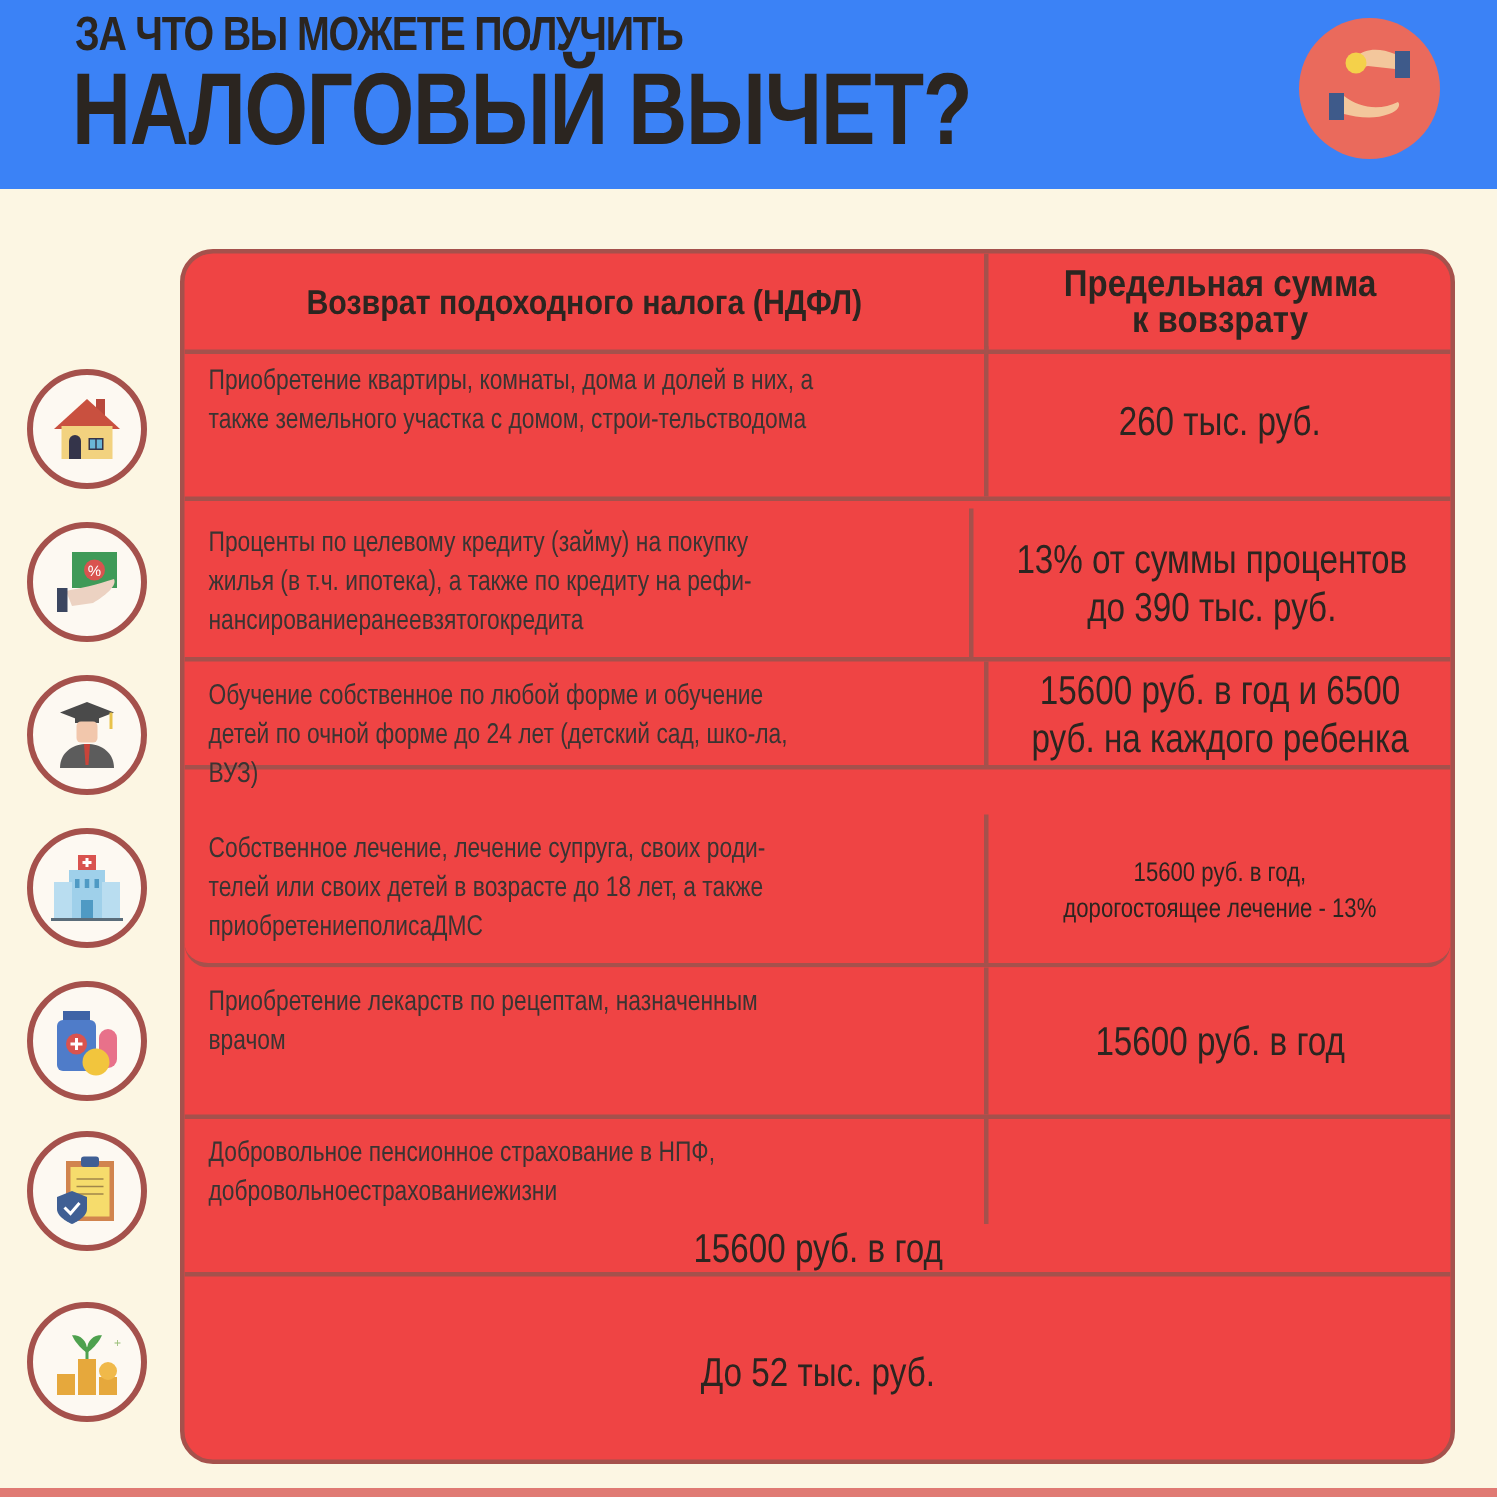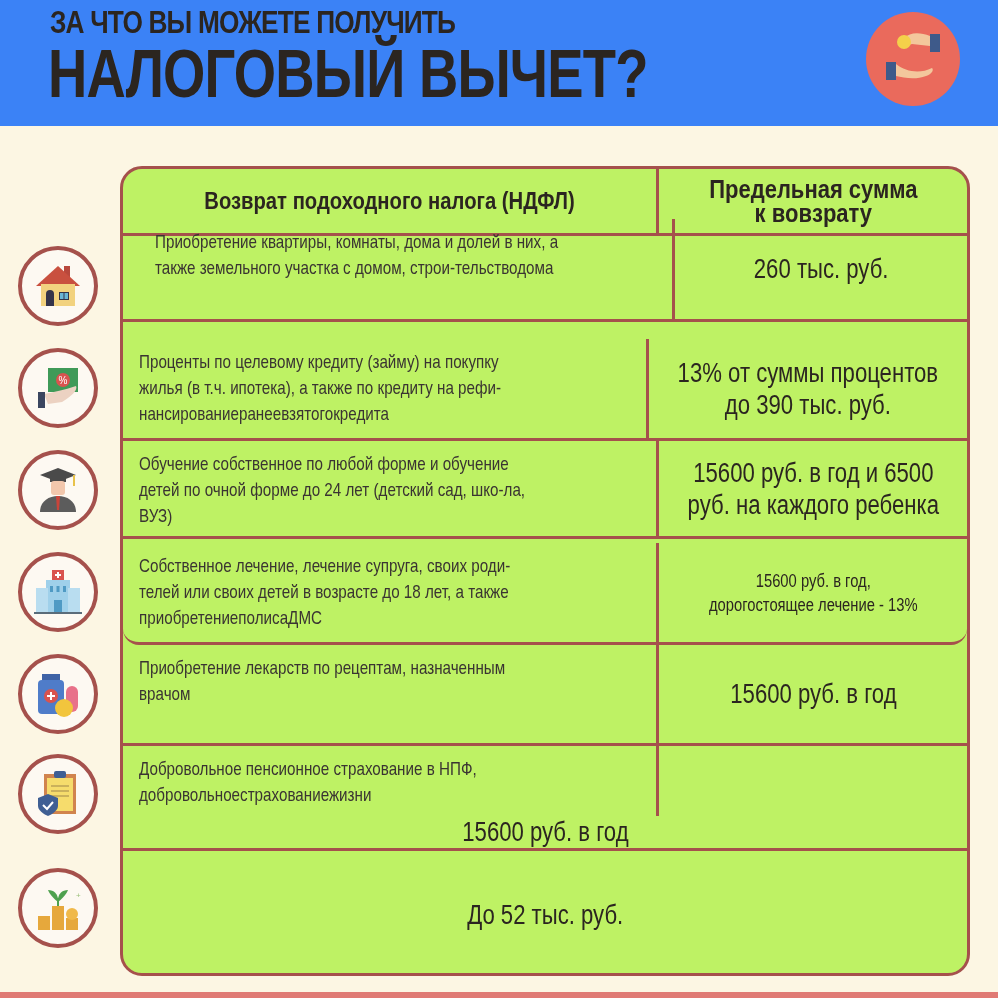--- a/index.html
+++ b/index.html
@@ -26,21 +26,21 @@
     font-weight: bold; font-size: 68px; letter-spacing: -1px;
     color: #2b2520; transform: scaleX(0.80); transform-origin: left top;
     white-space: nowrap; line-height: 1.1;
   }
   .banner-icon {
     position: absolute; left: 866px; top: 12px; width: 94px; height: 94px;
     border-radius: 50%; background: #ea6a5c;
   }
   .table {
     position: absolute; left: 120px; top: 166px; width: 850px; height: 810px;
-    background: #bef264; border: 3px solid #a5514c; border-radius: 22px;
+    background: #ef4444; border: 3px solid #a5514c; border-radius: 22px;
     box-sizing: border-box; overflow: hidden;
   }
   .row { position: absolute; left: 0; width: 100%; box-sizing: border-box; border-bottom: 3px solid #a5514c; display: flex; }
   .row.last { border-bottom: none; }
   .cell-left {
     width: 536px; box-sizing: border-box; border-right: 3px solid #a5514c;
     padding: 10px 10px 8px 16px; display: flex; align-items: flex-start;
     font-size: 19px; line-height: 26px; color: #3a3432;
   }
   .cell-left span { display: block; transform: scaleX(0.80); transform-origin: left top; width: 125%; }
@@ -175,42 +175,42 @@
       <span>Возврат подоходного налога (НДФЛ)</span>
     </div>
     <div class="head-right">
       <div>
         <span>Предельная сумма</span>
         <span>к вовзрату</span>
       </div>
     </div>
   </div>
 
-  <div class="row" style="top:50px; height:103px;padding-left:16px;">
+  <div class="row" style="top:62px; height:103px;">
     <div class="cell-left">
       <span>Приобретение квартиры, комнаты, дома и долей в них, а также земельного участка с домом, строи-тельстводома</span>
     </div>
     <div class="cell-right">
       <span>260 тыс. руб.</span>
     </div>
   </div>
 
   <div class="row" style="top:170px; height:102px;">
     <div class="cell-left">
       <span>Проценты по целевому кредиту (займу) на покупку жилья (в т.ч. ипотека), а также по кредиту на рефи-нансированиеранеевзятогокредита</span>
     </div>
     <div class="cell-right">
       <div>
         <span>13% от суммы процентов</span>
         <span>до 390 тыс. руб.</span>
       </div>
     </div>
   </div>
 
-  <div class="row" style="top:272px; height:98px;">
+  <div class="row" style="top:272px; height:72px;">
     <div class="cell-left">
       <span>Обучение собственное по любой форме и обучение детей по очной форме до 24 лет (детский сад, шко-ла, ВУЗ)</span>
     </div>
     <div class="cell-right">
       <div>
         <span>15600 руб. в год и 6500</span>
         <span>руб. на каждого ребенка</span>
       </div>
     </div>
   </div>

